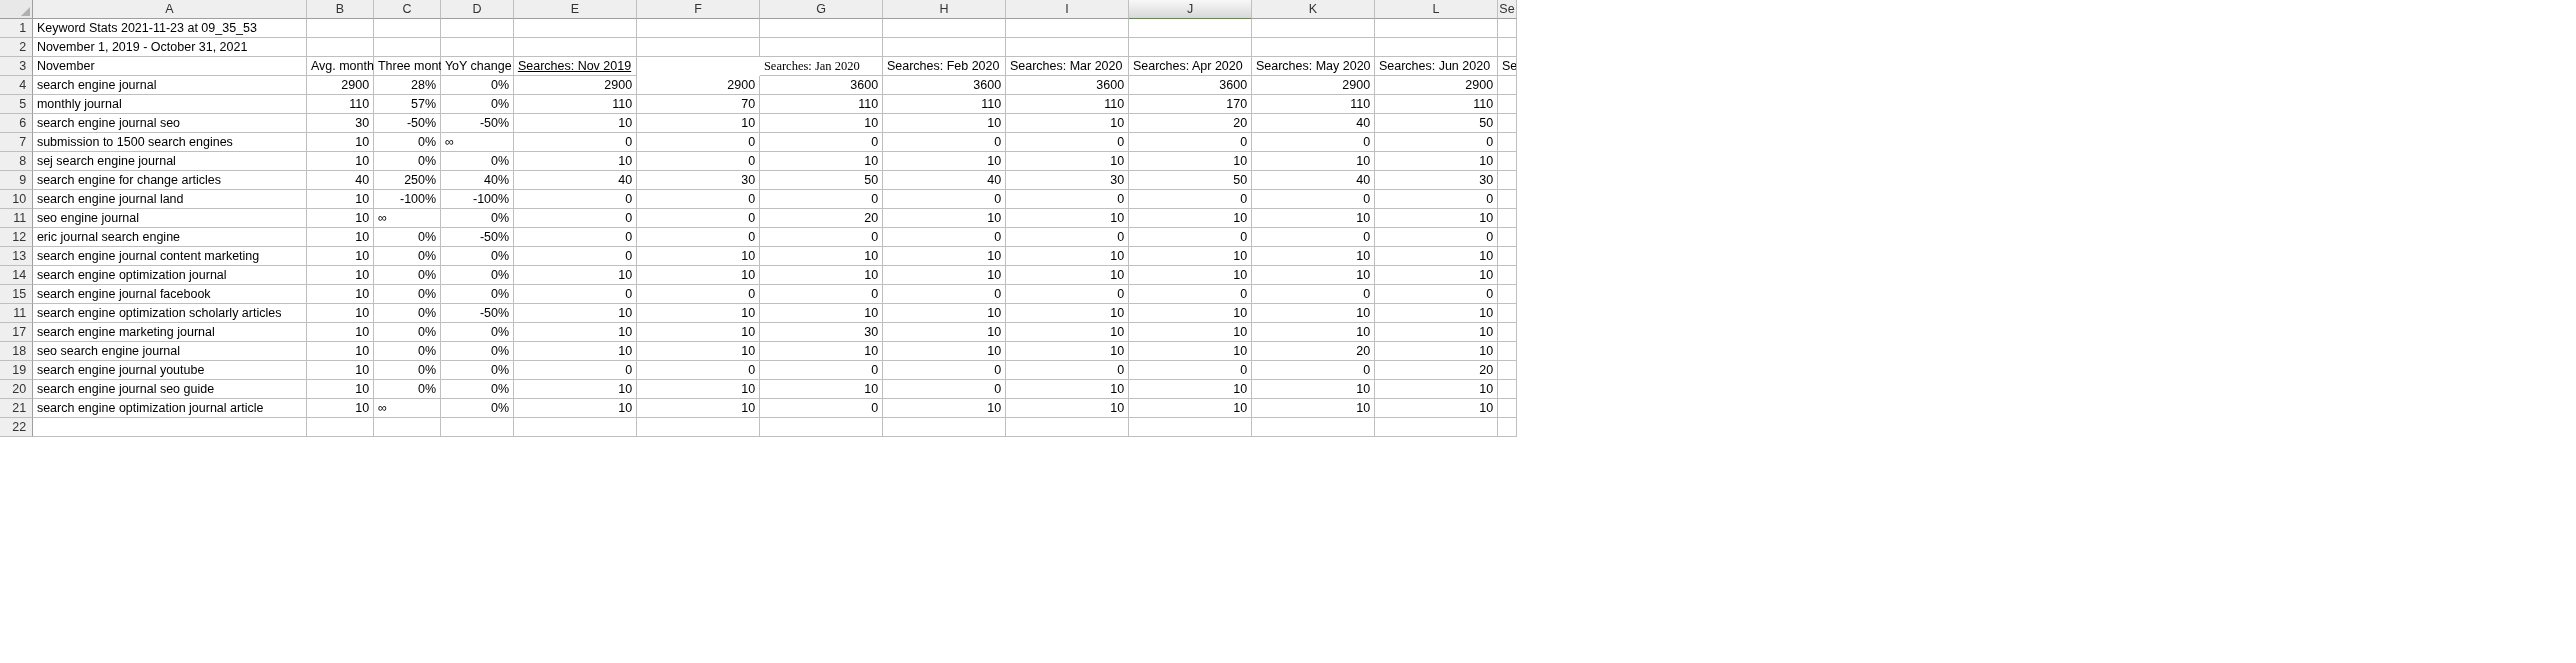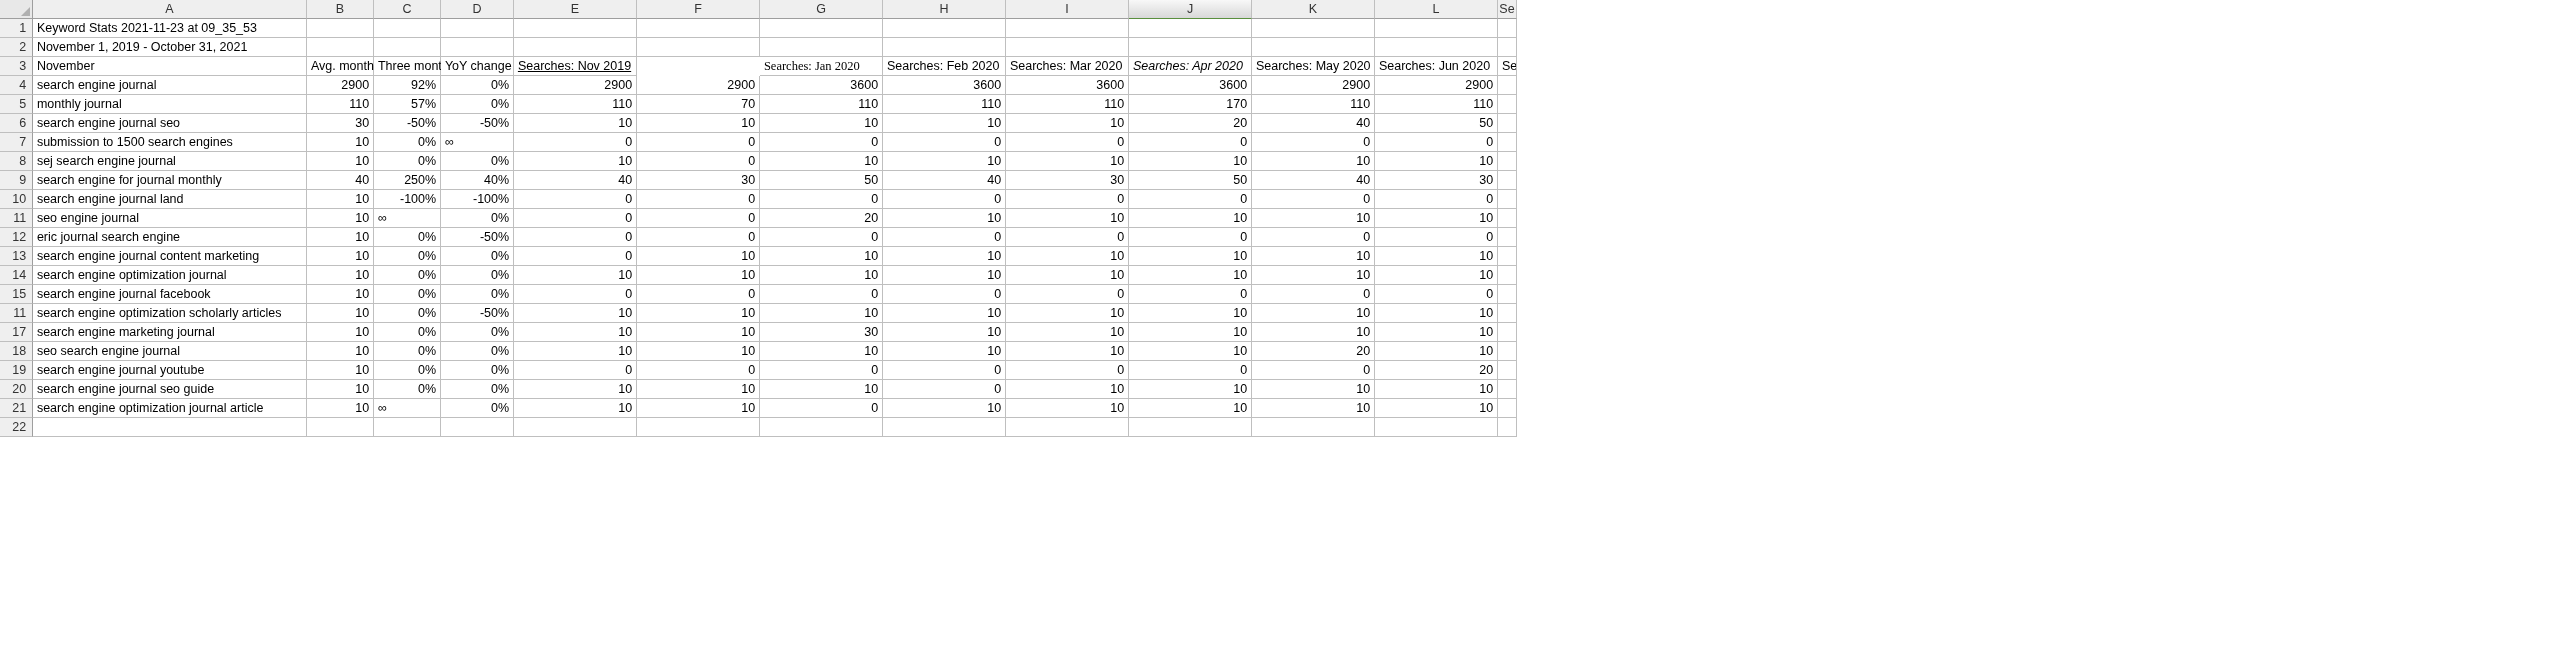--- a/index.html
+++ b/index.html
@@ -116,28 +116,28 @@
     <div class="rowhdr">3</div>
     <div class="cell text overflow">November</div>
     <div class="cell text overflow" style="justify-content: flex-start;">Avg. monthly</div>
     <div class="cell text overflow" style="justify-content: flex-start;">Three month</div>
     <div class="cell text overflow" style="justify-content: flex-start;">YoY change</div>
     <div class="cell text" style="justify-content: flex-start; text-decoration: underline;">Searches: Nov 2019</div>
     <div class="cell text" style="justify-content: flex-start; margin-top: 45px;">Searches: Dec 2019</div>
     <div class="cell text" style="justify-content: flex-start; font-family: Liberation Serif, serif;">Searches: Jan 2020</div>
     <div class="cell text" style="justify-content: flex-start;">Searches: Feb 2020</div>
     <div class="cell text" style="justify-content: flex-start;">Searches: Mar 2020</div>
-    <div class="cell text" style="justify-content: flex-start; font-style: italic;">Searches: Apr 2020</div>
+    <div class="cell text" style="justify-content: flex-start;">Searches: Apr 2020</div>
     <div class="cell text" style="justify-content: flex-start;">Searches: May 2020</div>
     <div class="cell text" style="justify-content: flex-start;">Searches: Jun 2020</div>
     <div class="cell text">Se</div>
     <div class="rowhdr">4</div>
     <div class="cell text overflow">search engine journal</div>
     <div class="cell num">2900</div>
-    <div class="cell num">92%</div>
+    <div class="cell num">28%</div>
     <div class="cell num">0%</div>
     <div class="cell num">2900</div>
     <div class="cell num">2900</div>
     <div class="cell num">3600</div>
     <div class="cell num">3600</div>
     <div class="cell num">3600</div>
     <div class="cell num">3600</div>
     <div class="cell num">2900</div>
     <div class="cell num">2900</div>
     <div class="cell"></div>
@@ -191,21 +191,21 @@
     <div class="cell num">10</div>
     <div class="cell num">0</div>
     <div class="cell num">10</div>
     <div class="cell num">10</div>
     <div class="cell num">10</div>
     <div class="cell num">10</div>
     <div class="cell num">10</div>
     <div class="cell num">10</div>
     <div class="cell"></div>
     <div class="rowhdr">9</div>
-    <div class="cell text overflow">search engine for journal monthly</div>
+    <div class="cell text overflow">search engine for change articles</div>
     <div class="cell num">40</div>
     <div class="cell num">250%</div>
     <div class="cell num">40%</div>
     <div class="cell num">40</div>
     <div class="cell num">30</div>
     <div class="cell num">50</div>
     <div class="cell num">40</div>
     <div class="cell num">30</div>
     <div class="cell num">50</div>
     <div class="cell num">40</div>

